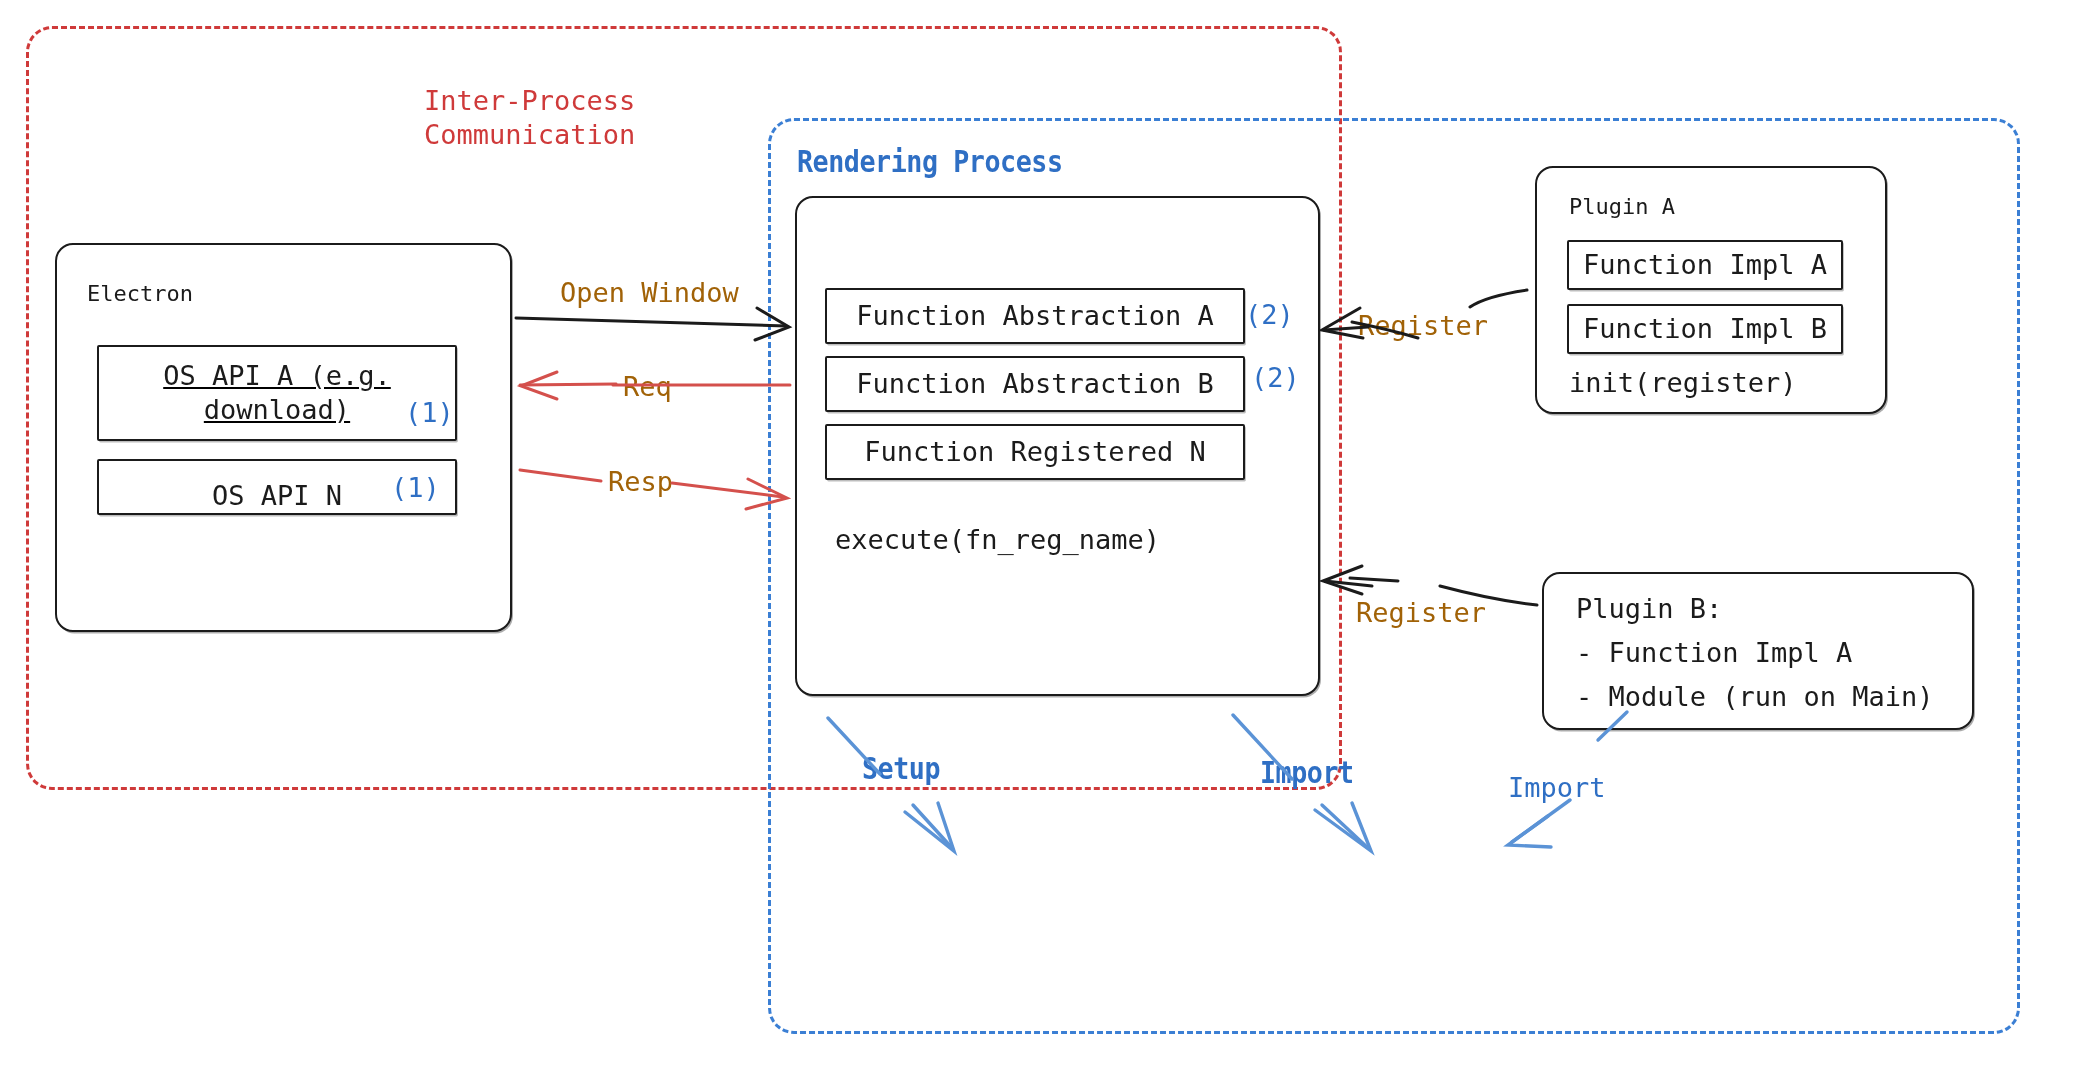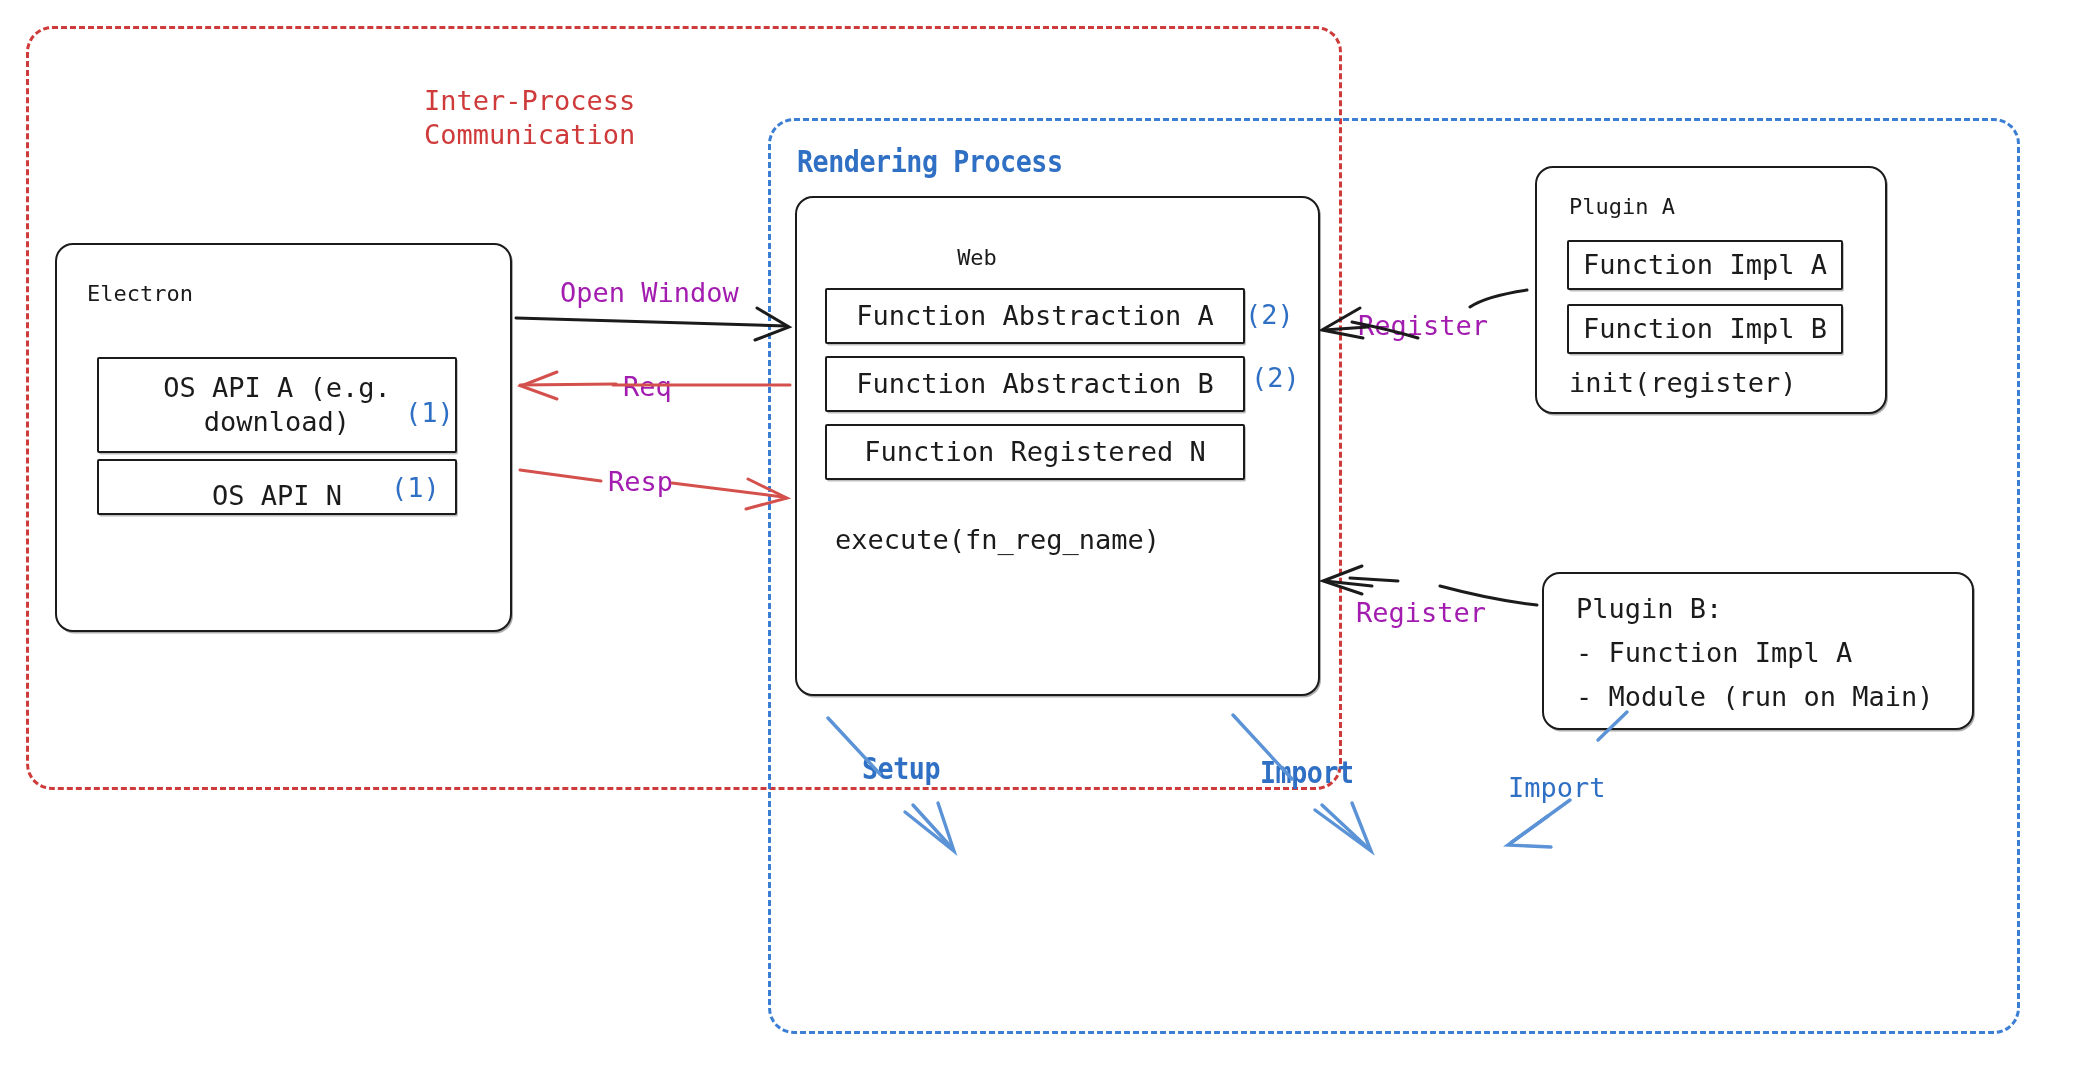--- a/index.html
+++ b/index.html
@@ -24,21 +24,21 @@
   .t{position:absolute;white-space:pre;color:#1b1b1b;
      font-family:"DejaVu Sans Mono","Liberation Mono",monospace;font-size:27px;line-height:34px;}
   .hdr{font-size:22px;}
   .blue{color:#2f6fc4;}
   .red{color:#cf3a3a;}
   .cond{font-family:"DejaVu Sans Mono","Liberation Mono",monospace;font-weight:bold;
         color:#2f6fc4;letter-spacing:-0.5px;transform:scaleX(.86);transform-origin:left center;}
   .ctr{text-align:center;}
 
   .lbl{position:absolute;white-space:pre;font-family:"DejaVu Sans Mono","Liberation Mono",monospace;
-       font-size:27px;line-height:32px;color:#a21caf;}
+       font-size:27px;line-height:32px;color:#a16207;}
 
   
   #wires{position:absolute;left:0;top:0;width:2074px;height:1066px;pointer-events:none;}
 </style>
 </head>
 <body>
 
 <div id="stage">
 
   <div class="grp red" style="left:26px;top:26px;width:1316px;height:764px;"></div>
@@ -46,33 +46,32 @@
   <div class="grp blue" style="left:768px;top:118px;width:1252px;height:916px;"></div>
 
   <div class="t red" style="left:424px;top:84px;">Inter-Process</div>
   <div class="t red" style="left:424px;top:118px;">Communication</div>
 
   <div class="cond" style="position:absolute;left:797px;top:143px;font-size:31px;white-space:pre;">Rendering Process</div>
 
   <div class="box shadowy" style="left:55px;top:243px;width:457px;height:389px;">
     <div class="t hdr" style="left:30px;top:32px;">Electron</div>
 
-    <div class="inner" style="left:40px;top:112px;width:360px;height:96px;">
+    <div class="inner" style="left:40px;top:100px;width:360px;height:96px;text-decoration:underline;">
       <span class="t ctr" style="position:static;">OS API A (e.g.<br>download)</span>
     </div>
     <div class="t blue" style="left:348px;top:151px;">(1)</div>
 
     <div class="inner" style="left:40px;top:214px;width:360px;height:56px;align-items:flex-end;">
       <span class="t" style="position:static;">OS API N</span>
     </div>
     <div class="t blue" style="left:334px;top:226px;">(1)</div>
   </div>
 
   <div class="box shadowy" style="left:795px;top:196px;width:525px;height:500px;">
-    <div class="t hdr ctr" style="left:0;top:43px;width:360px;text-align:center;">Web</div>
 
     <div class="inner" style="left:28px;top:90px;width:420px;height:56px;">
       <span class="t" style="position:static;">Function Abstraction A</span>
     </div>
     <div class="t blue" style="left:448px;top:100px;">(2)</div>
 
     <div class="inner" style="left:28px;top:158px;width:420px;height:56px;">
       <span class="t" style="position:static;">Function Abstraction B</span>
     </div>
     <div class="t blue" style="left:454px;top:163px;">(2)</div>

